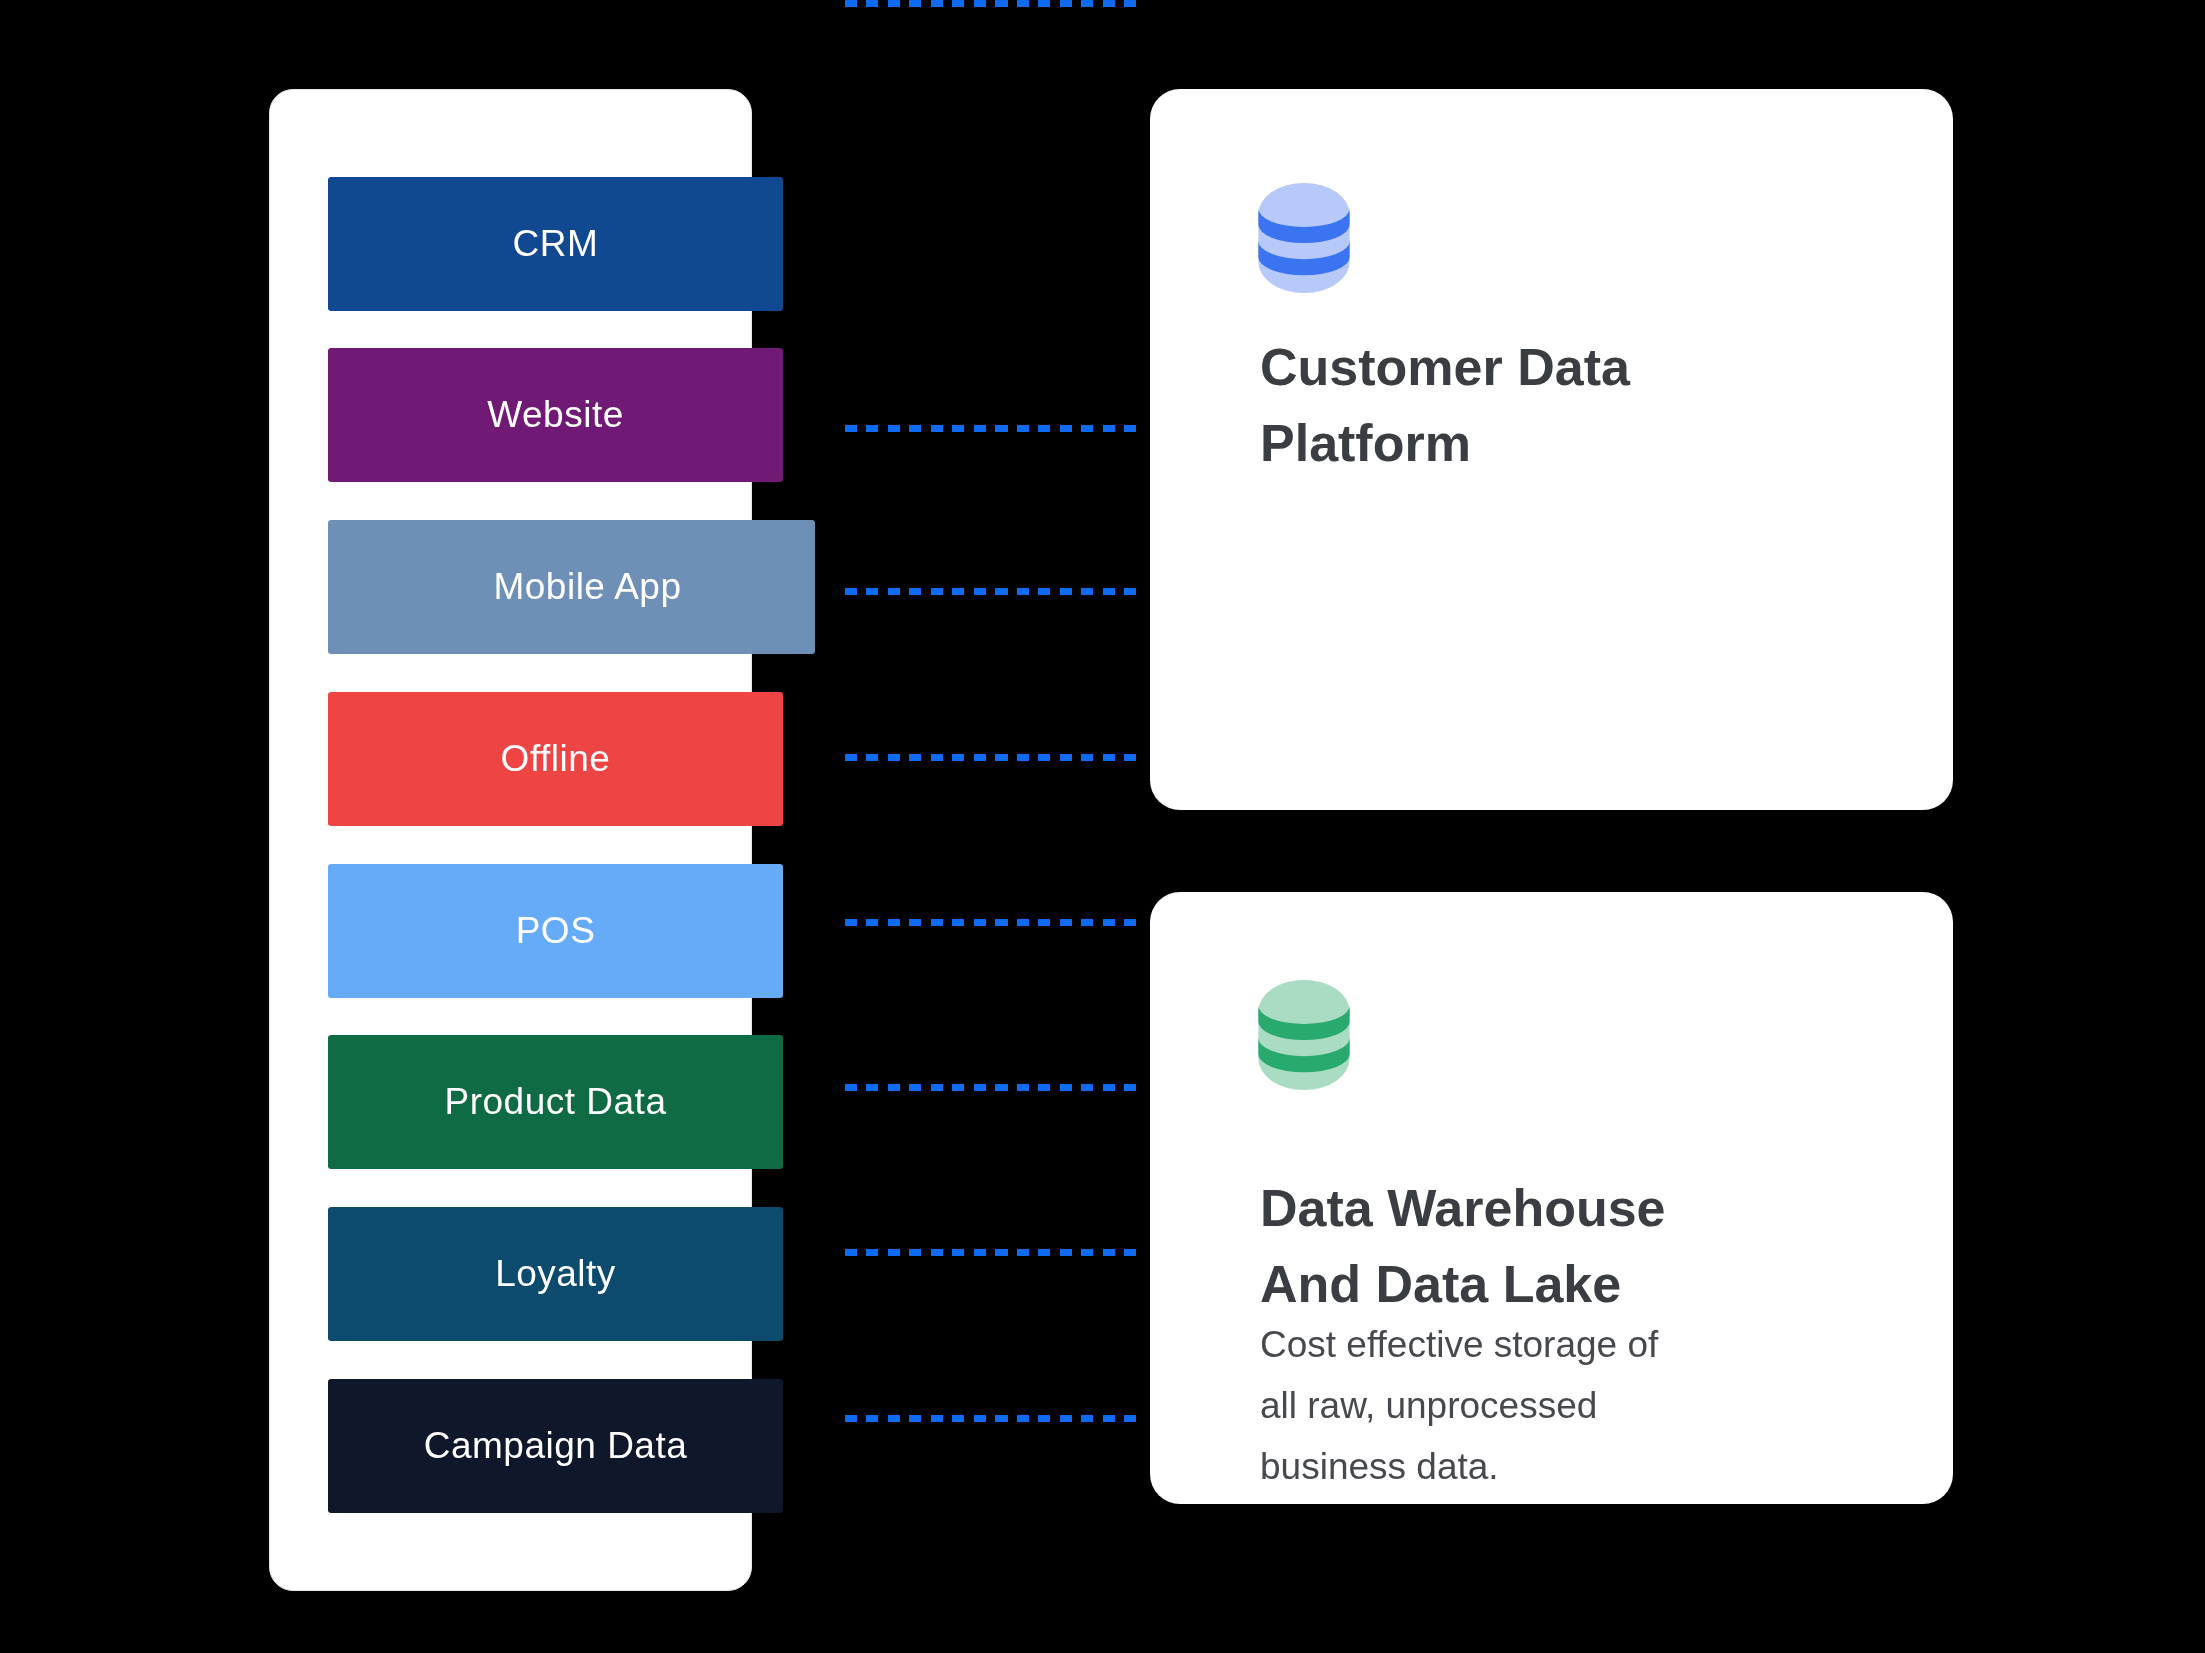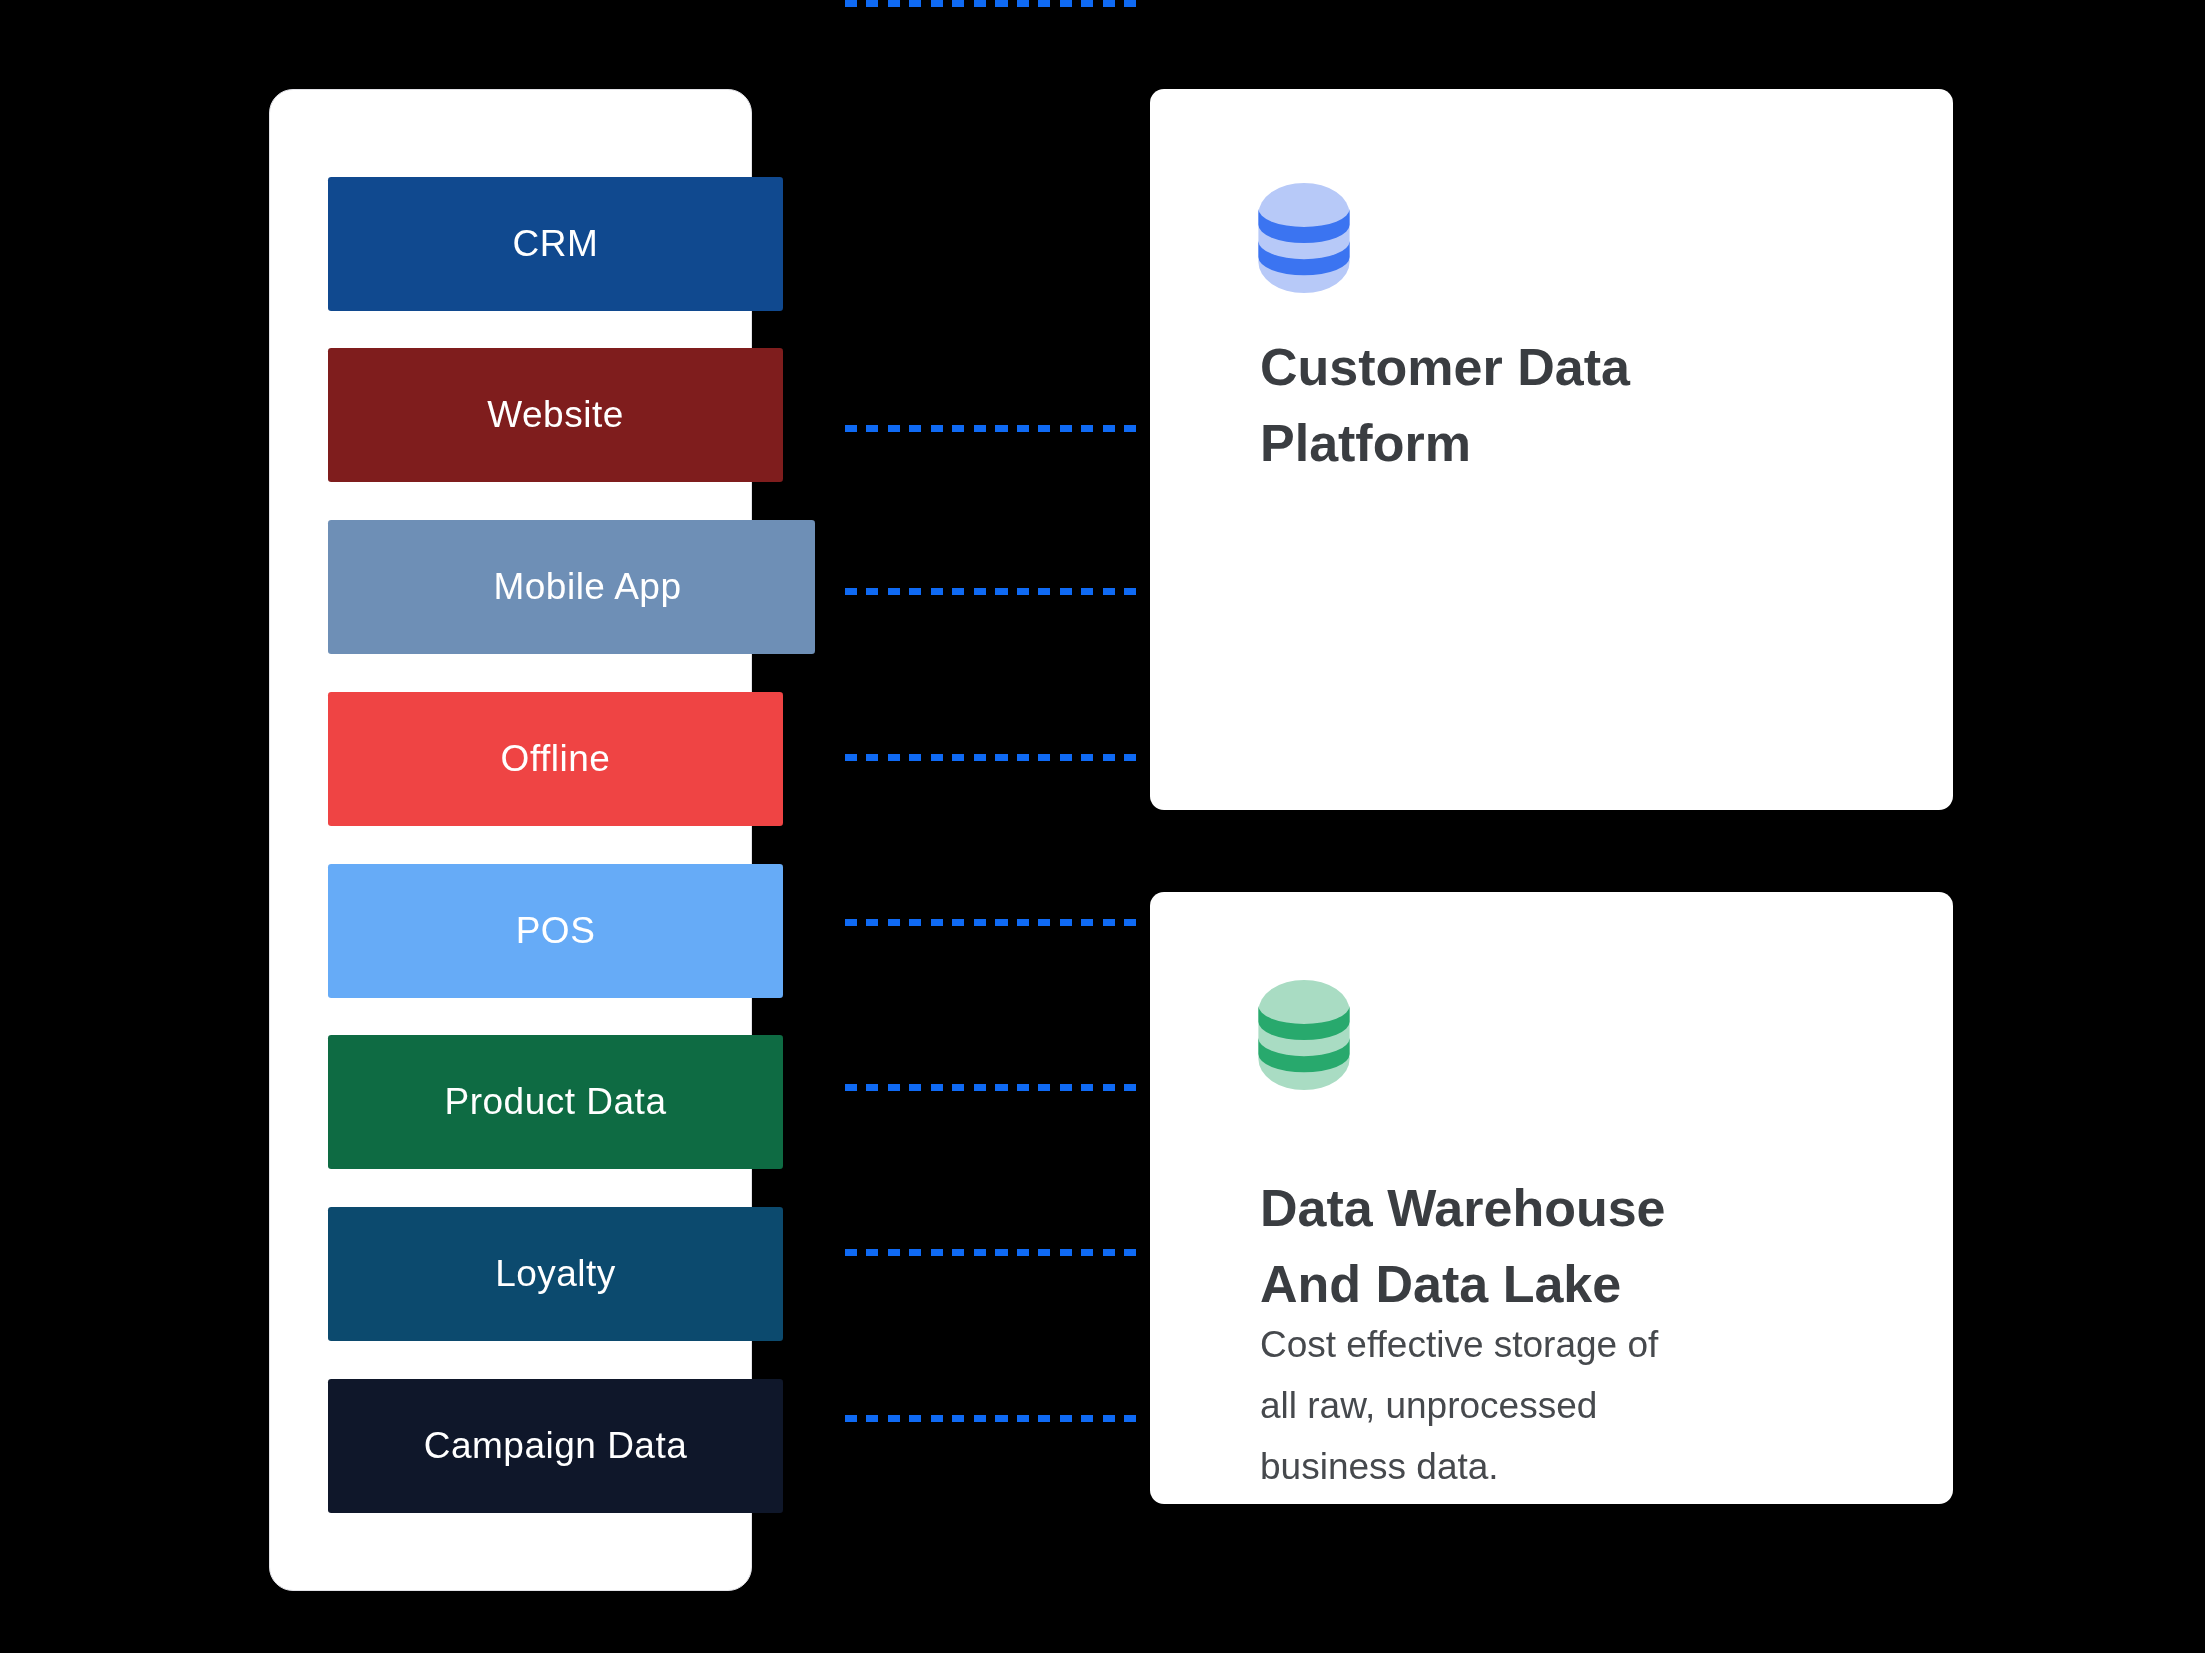--- a/index.html
+++ b/index.html
@@ -45,21 +45,21 @@
   .connector:nth-of-type(3){top:588px}
   .connector:nth-of-type(4){top:754px}
   .connector:nth-of-type(5){top:919px}
   .connector:nth-of-type(6){top:1084px}
   .connector:nth-of-type(7){top:1249px}
   .connector:nth-of-type(8){top:1415px}
   
   .card{
     position:absolute;left:1150px;width:803px;
     background:var(--card-bg,#fff);
-    border-radius:14px;
+    border-radius:30px;
   }
   #cdp-card{top:89px;height:721px;}
   #dw-card{top:844px;height:612px;margin-top:48px;}
   .db-icon{position:absolute;left:108px;top:94px;width:92px;height:110px;}
   #dw-card .db-icon{top:88px;}
   .card-title{
     position:absolute;left:110px;
     color:var(--title-color,#3a3d41);
     font-size:52px;line-height:76px;font-weight:700;
     white-space:pre-line;letter-spacing:0;
@@ -75,21 +75,21 @@
   #cdp-card .card-description{top:417px;}
   #dw-card .card-description{top:422px;}
 </style>
 </head>
 <body>
 
 <div id="stage">
 
   <div id="sources-panel">
     <div class="bar" style="background: rgb(16, 73, 143);">CRM</div>
-    <div class="bar" style="background: #7f1d1d;">Website</div>
+    <div class="bar" style="background: #701a75;">Website</div>
     <div class="bar" style="background: rgb(110, 143, 182); padding-left: 32px;">Mobile App</div>
     <div class="bar" style="background: #ef4444;">Offline</div>
     <div class="bar" style="background: rgb(102, 171, 247);">POS</div>
     <div class="bar" style="background: rgb(14, 107, 67);">Product Data</div>
     <div class="bar" style="background: #0c4a6e;">Loyalty</div>
     <div class="bar" style="background: #0f172a;">Campaign Data</div>
   </div>
 
   <div class="connector"></div>
   <div class="connector"></div>

